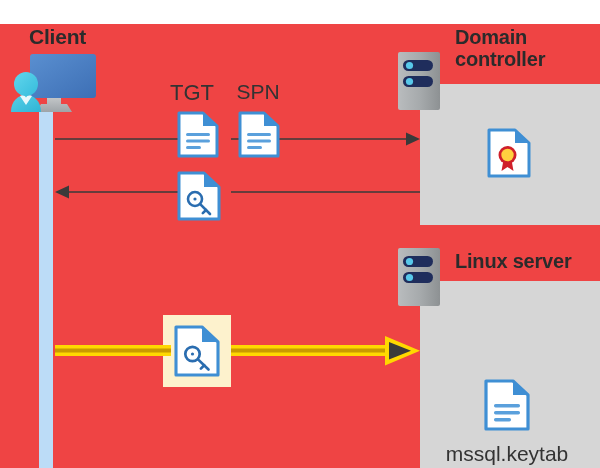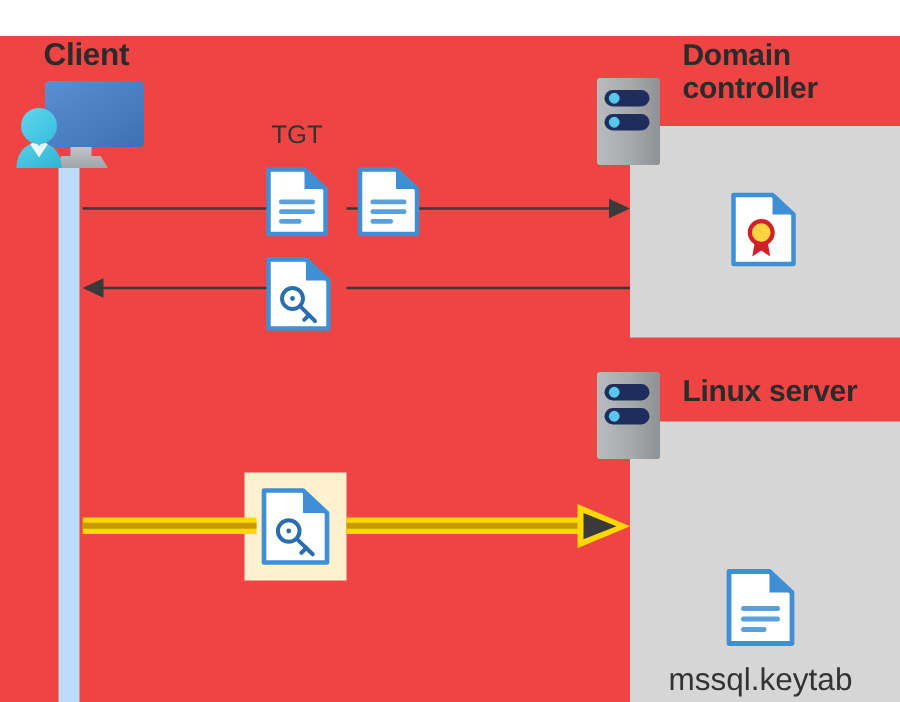--- a/index.html
+++ b/index.html
@@ -156,32 +156,33 @@
   <div class="abs label-plain" style="left:420px; top:418px; width:174px; text-align:center; font-size:21px;">mssql.keytab</div>
 
   <div class="abs" style="left:55px; top:108px; width:365px; height:14px;">
     <svg width="365" height="14" viewBox="0 0 365 14" xmlns="http://www.w3.org/2000/svg">
       <line x1="0" y1="7" x2="123" y2="7" stroke="#3a3a3a" stroke-width="1.7"></line>
       <line x1="176" y1="7" x2="352" y2="7" stroke="#3a3a3a" stroke-width="1.7"></line>
       <path d="M351 0.5 L365 7 L351 13.5 z" fill="#3a3a3a"></path>
     </svg>
   </div>
 
-  <div class="abs label-plain" style="left:170px; top:56px; width:56px; text-align:center; font-size:17px;">TGT</div>
+  <div class="abs label-plain" style="left:170px; top:56px; width:56px; text-align:left; font-size:22px;">TGT</div>
 
   <div class="abs" style="left:177px; top:87px; width:42px; height:47px;">
     <svg width="42" height="47" viewBox="0 0 42 47" xmlns="http://www.w3.org/2000/svg">
       <path d="M2 2 h24 l14 13 v30 h-38 z" fill="#ffffff" stroke="#3f8fd4" stroke-width="3" stroke-linejoin="round"></path>
       <path d="M26 2 v13 h14 z" fill="#3f8fd4"></path>
       <rect x="9" y="22" width="24" height="3.1" rx="1.5" fill="#5aa0dc"></rect>
       <rect x="9" y="28.5" width="24" height="3.1" rx="1.5" fill="#5aa0dc"></rect>
       <rect x="9" y="35" width="15" height="3.1" rx="1.5" fill="#5aa0dc"></rect>
     </svg>
   </div>
 
+  <div class="abs label-plain" style="left:228px; top:56px; width:60px; text-align:center; font-size:21px;">SPN</div>
 
   <div class="abs" style="left:238px; top:87px; width:42px; height:47px;">
     <svg width="42" height="47" viewBox="0 0 42 47" xmlns="http://www.w3.org/2000/svg">
       <path d="M2 2 h24 l14 13 v30 h-38 z" fill="#ffffff" stroke="#3f8fd4" stroke-width="3" stroke-linejoin="round"></path>
       <path d="M26 2 v13 h14 z" fill="#3f8fd4"></path>
       <rect x="9" y="22" width="24" height="3.1" rx="1.5" fill="#5aa0dc"></rect>
       <rect x="9" y="28.5" width="24" height="3.1" rx="1.5" fill="#5aa0dc"></rect>
       <rect x="9" y="35" width="15" height="3.1" rx="1.5" fill="#5aa0dc"></rect>
     </svg>
   </div>

